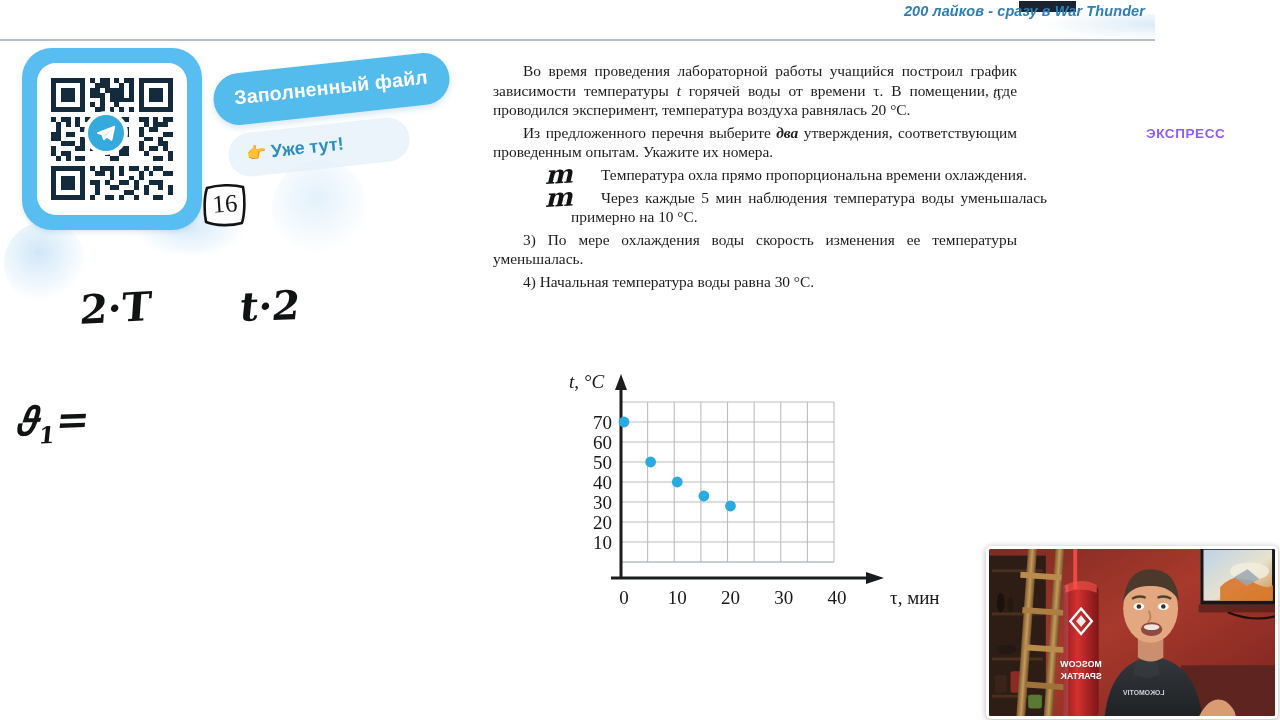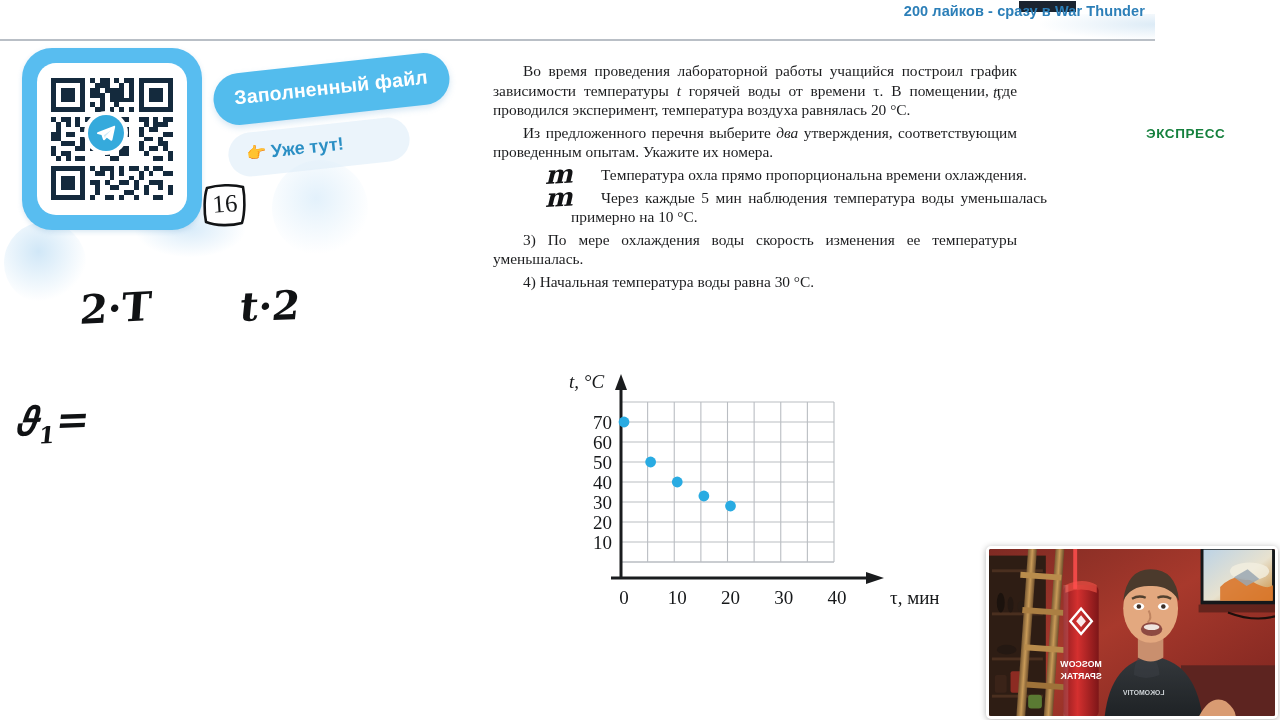--- a/index.html
+++ b/index.html
@@ -6,21 +6,21 @@
   html, body { margin:0; padding:0; }
   body {
     width:1280px; height:720px; position:relative; overflow:hidden;
     background:#ffffff;
     font-family:"Liberation Serif", serif;
   }
 
   
   #top-banner{
     position:absolute; left:0; top:0; width:1155px; height:41px;
-    background:#ffffff; overflow:hidden;
+    background:#ffffff; overflow:hidden;font-style:italic;
   }
   #banner-dark-bar{
     position:absolute; left:1019px; top:1px; width:57px; height:11px;
     background:#1b2430;
   }
   #banner-text{
     position:absolute; right:10px; top:3px;
     font-family:"Liberation Sans", sans-serif;
     font-size:14.5px; font-weight:bold; color:#2c7fb8;
     letter-spacing:0.1px; white-space:nowrap;
@@ -116,36 +116,36 @@
   }
   #hw-1{ left:80px; top:284px; font-size:40px; transform:rotate(-3deg) skewX(-7deg); }
   #hw-2{ left:240px; top:282px; font-size:40px; transform:rotate(-2deg) skewX(-8deg); }
   #hw-3{ left:18px; top:396px; font-size:40px; transform:rotate(-2deg) skewX(-8deg); }
   #hw-3 sub{ font-size:23px; }
 
   #express-label{
     position:absolute; left:1146px; top:126px;
     font-family:"Liberation Sans", sans-serif;
     font-weight:bold; font-size:13.5px; letter-spacing:.6px;
-    color:#15803d; white-space:nowrap;
+    color:#8b5cf6; white-space:nowrap;
   }
 
   
   #doc{
     position:absolute; left:490px; top:58px; width:530px;
   }
   #doc p{
     margin:3px; color:#1c1d1f;
     font-size:15.4px; line-height:19.6px;
     text-align:justify; text-justify:inter-word;
     font-family:"Liberation Serif", serif;
   }
   #doc p.indent{ text-indent:30px; }
   #doc i{ font-style:italic; }
-  #doc b{ font-weight:normal; font-style:italic; }
+  #doc b{ font-weight:bold; font-style:italic; }
 
   .opt-line{ position:relative; }
   .strike-mark{
     position:absolute; left:24px; top:-3px;
     font-family:"DejaVu Serif", serif; font-weight:bold;
     font-size:26px; color:#121315;
     transform:skewX(-16deg) rotate(-3deg);
     line-height:1;
   }
   .opt-line .after-mark{ padding-left:48px; display:inline-block; }

